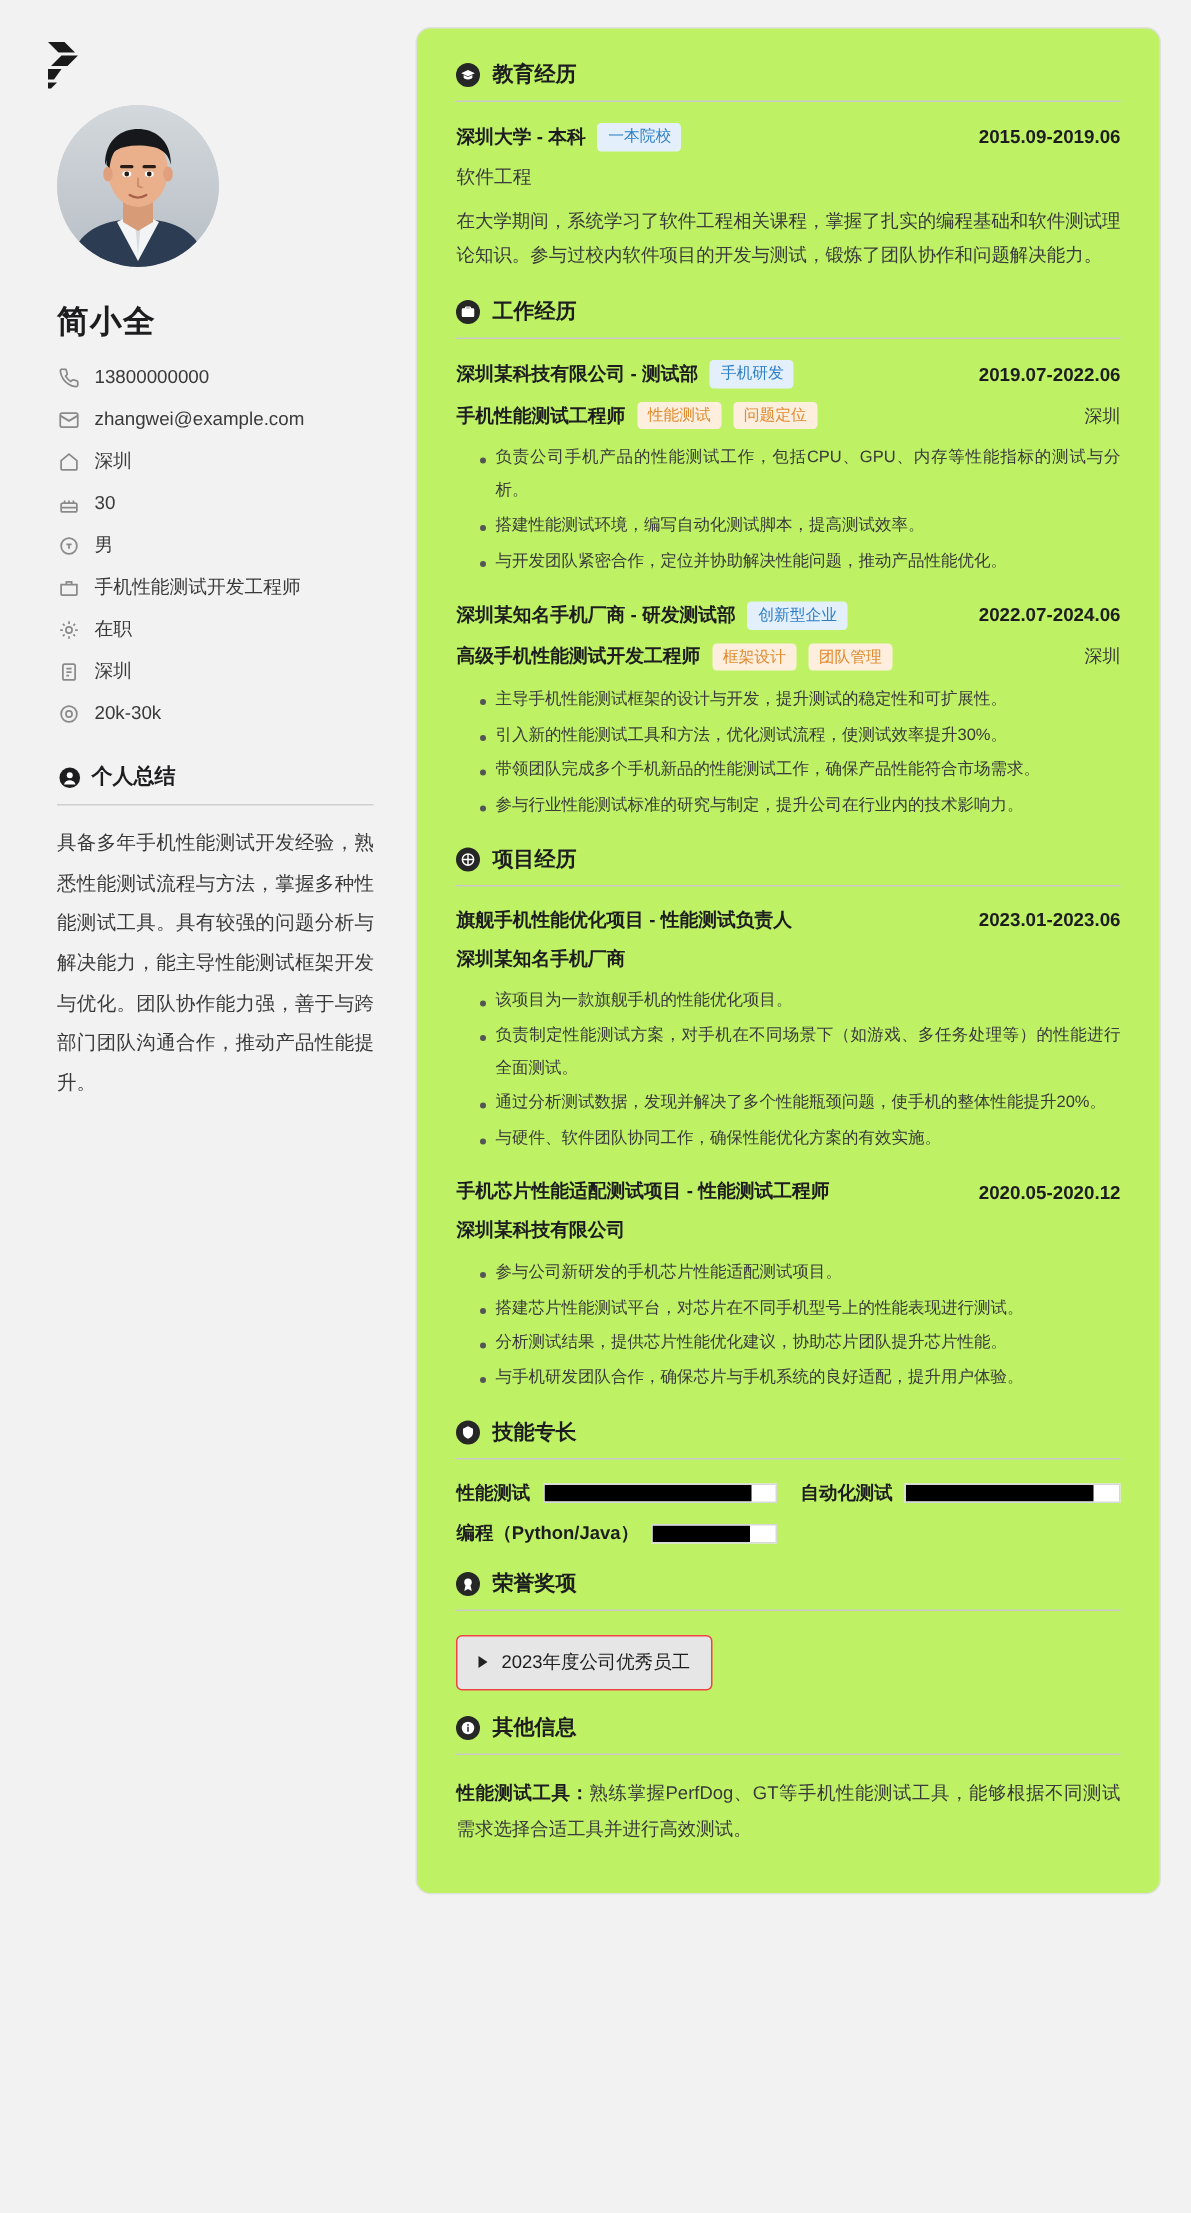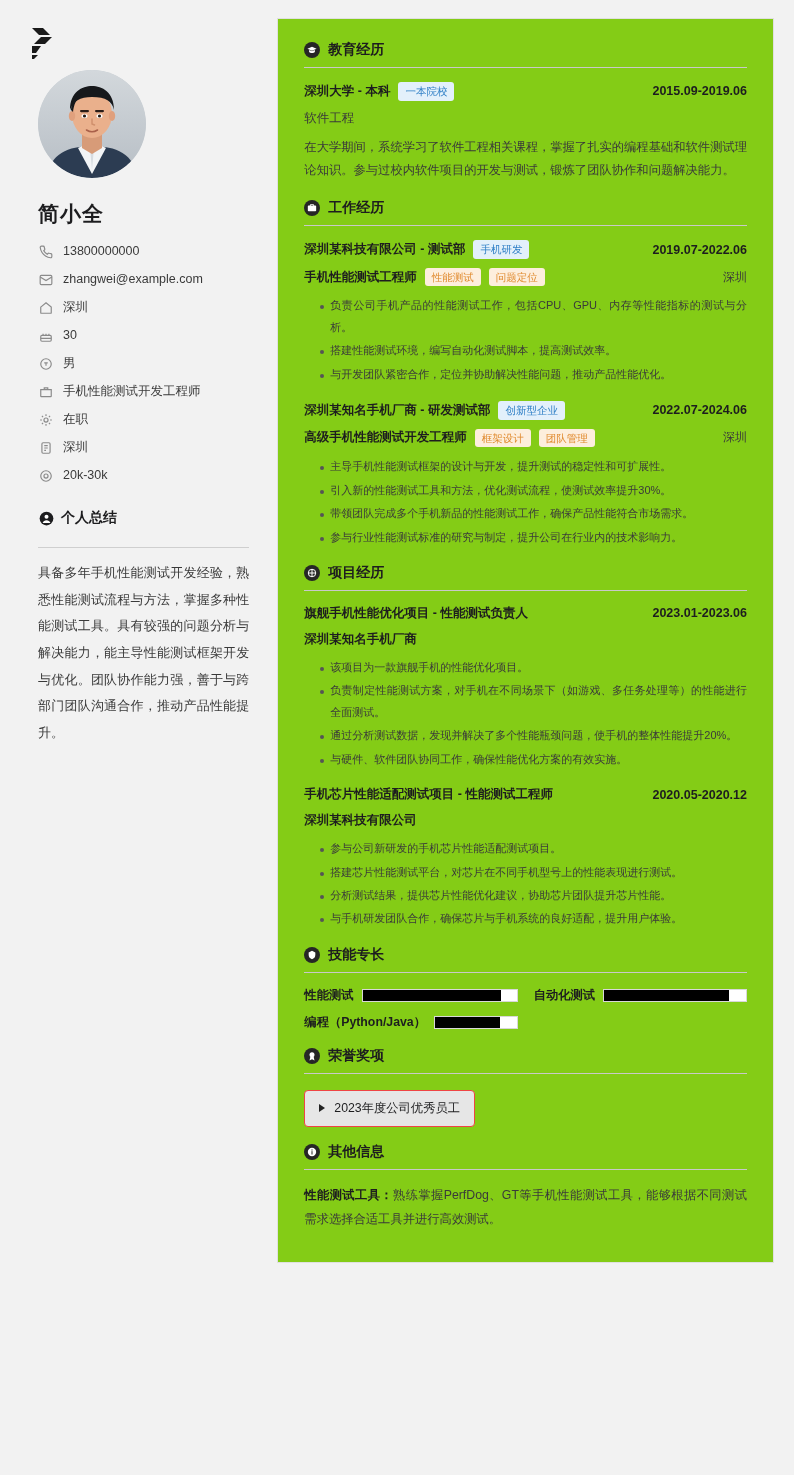--- a/index.html
+++ b/index.html
@@ -70,42 +70,42 @@
   .info-icon svg { display: block; }
 
   .left-section { margin: 26px 0 0 10px; }
   .left-section-title {
     display: flex;
     align-items: center;
     font-size: 14px;
     font-weight: bold;
     color: #1d1d1f;
     border-bottom: 1px solid #cfcfcf;
-    padding-bottom: 20px;
+    padding-bottom: 9px;
   }
   .left-section-title .sec-icon {
     width: 16px; height: 16px;
     margin-right: 7px;
     display: inline-flex; align-items: center; justify-content: center;
   }
   .summary-text {
     font-size: 13px;
     line-height: 2.05;
     color: #3a3a3a;
     margin-top: 12px;
     text-align: justify;
   }
 
   
   .right {
     width: 510px;
     margin: 18px 20px 18px 0;
-    background: #84cc16;
+    background: #bef264;
     border: 1px solid #e0e0e0;
-    border-radius: 0;
+    border-radius: 10px;
     padding: 22px 26px 26px 26px;
   }
   .section { margin-bottom: 4px; }
   .section + .section { margin-top: 16px; }
   .section-head {
     display: flex;
     align-items: center;
     border-bottom: 1px solid #c9c9c9;
     padding-bottom: 8px;
     margin-bottom: 14px;

